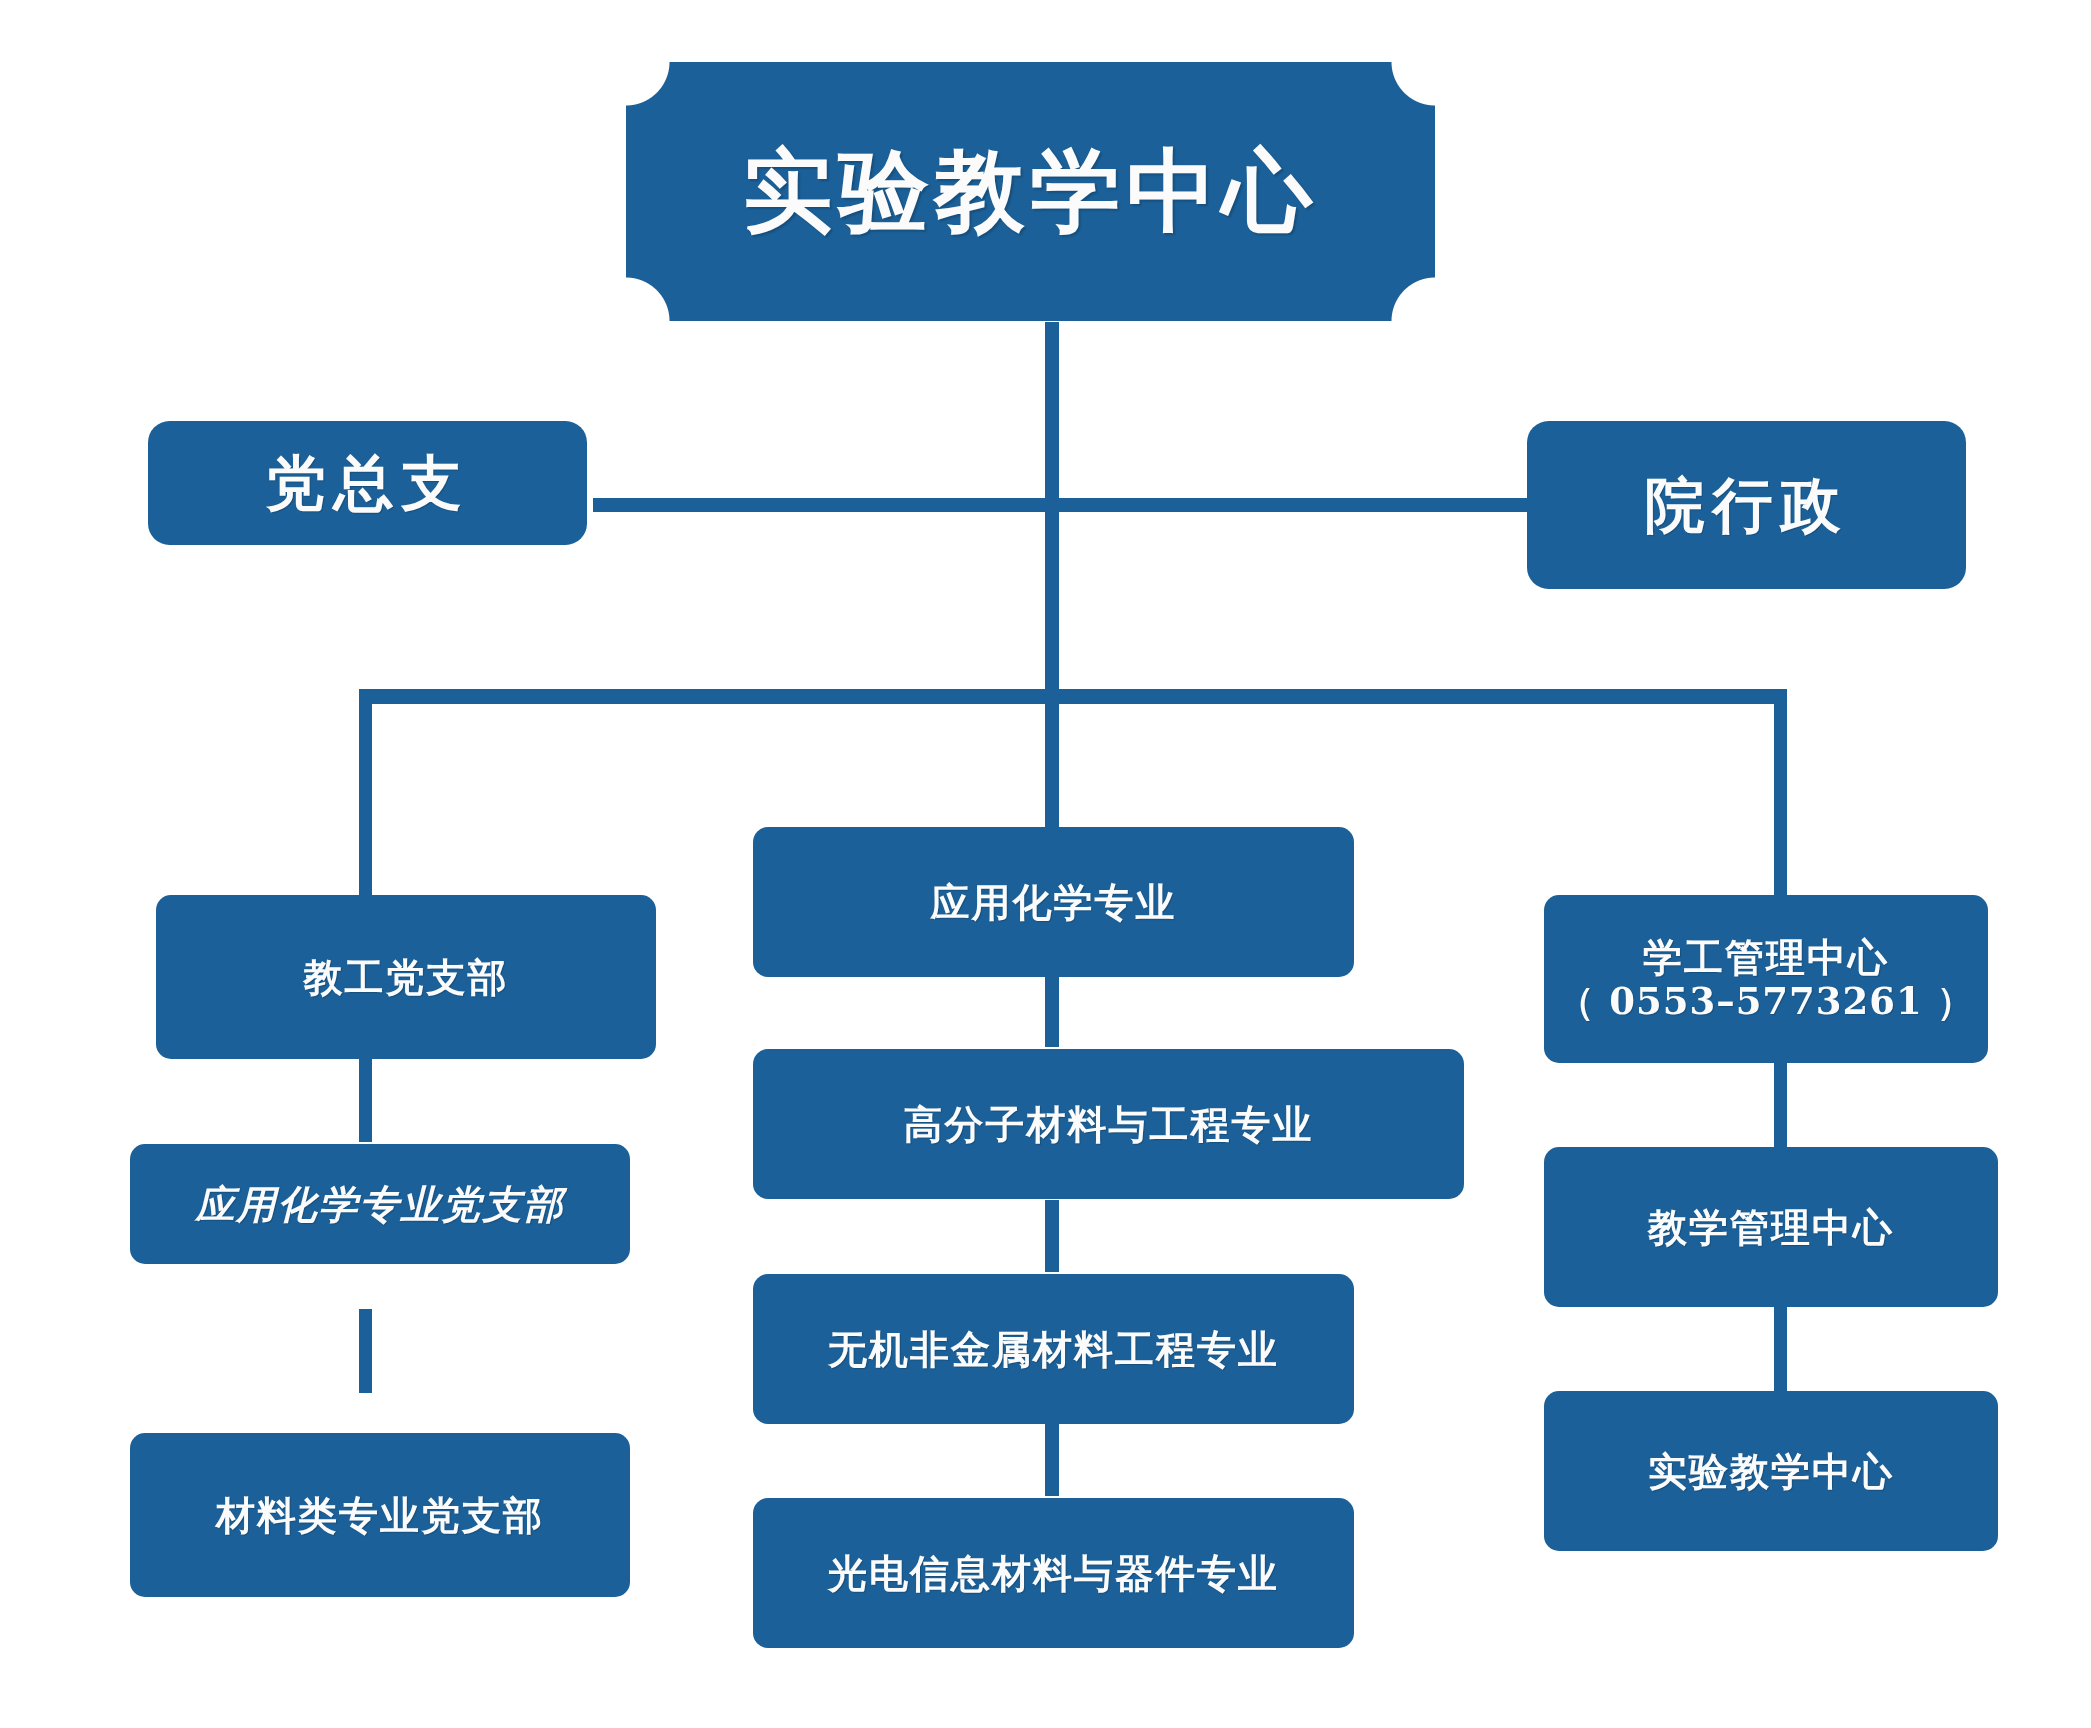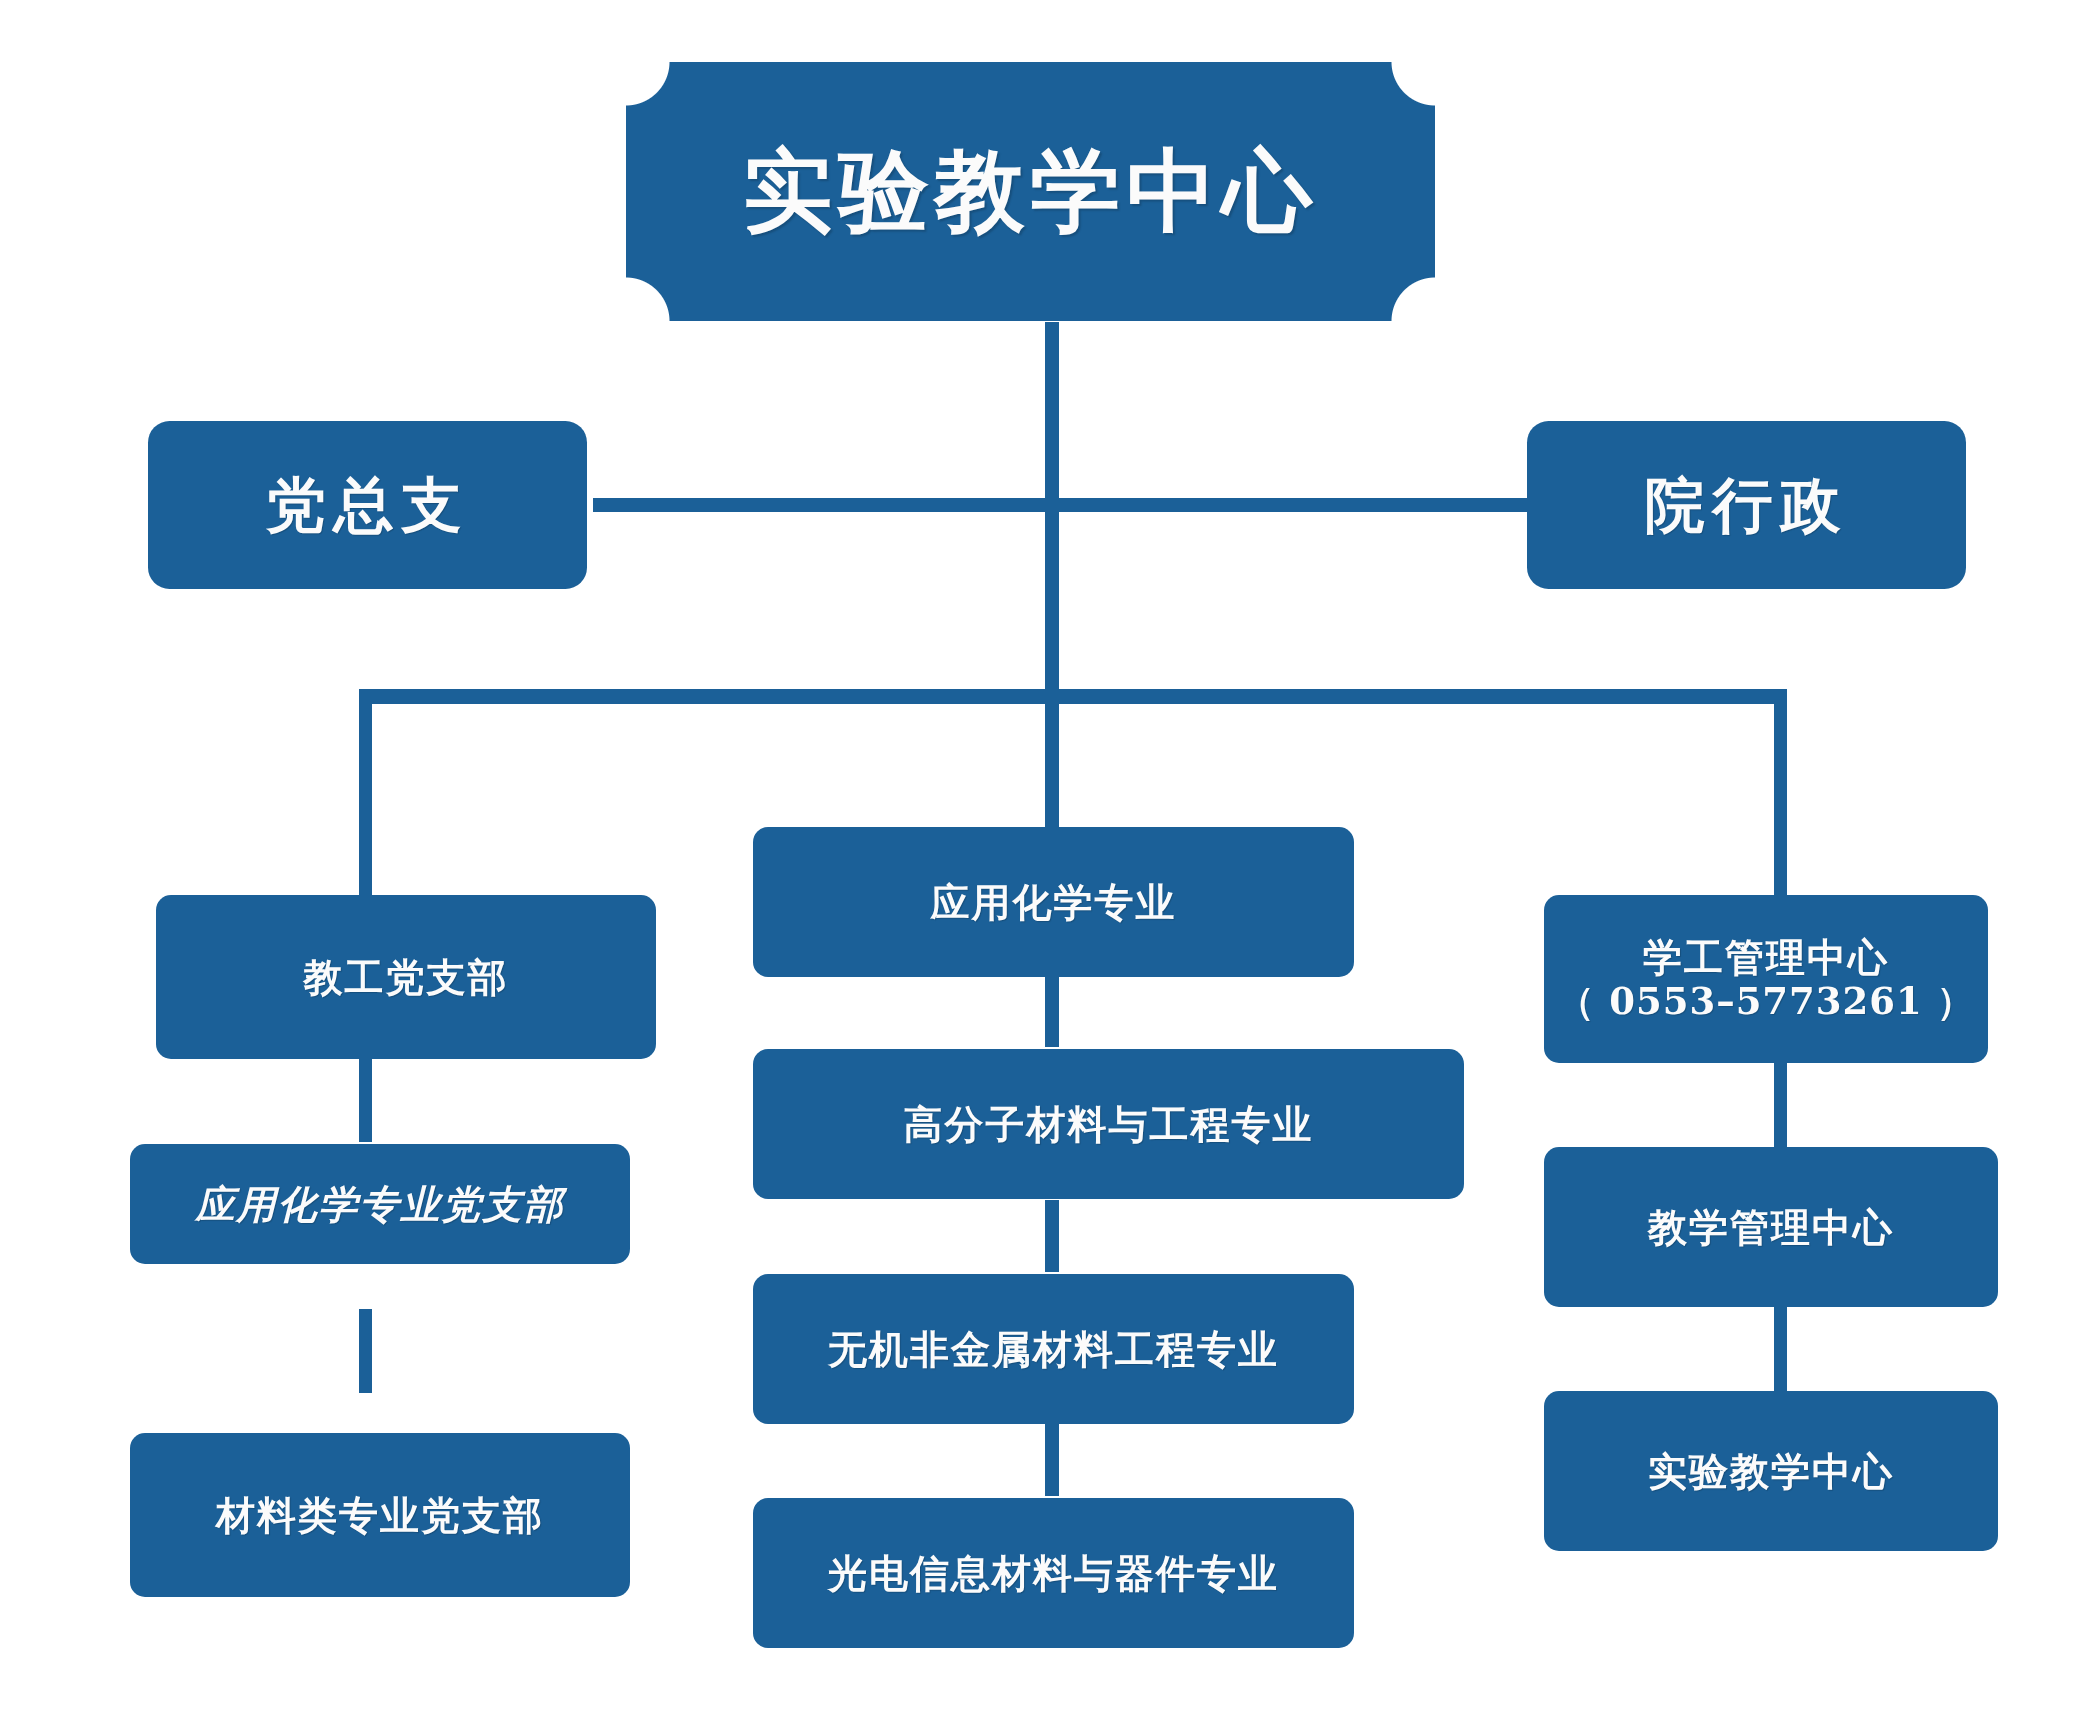--- a/index.html
+++ b/index.html
@@ -107,21 +107,21 @@
   <div class="conn" style="left:1045px; top:1424px; width:13.7px; height:72px;"></div>
 
   <div class="conn" style="left:1774px; top:1063px; width:12.7px; height:84px;"></div>
   <div class="conn" style="left:1774px; top:1307px; width:12.7px; height:84px;"></div>
 
   <div class="plaque" style="left:626px; top:62px; width:809px; height:259px;">
     <div class="plaque-bg"></div>
     <div class="plaque-text">实验教学中心</div>
   </div>
 
-  <div class="node tier2" style="left:148px; top:421px; width:439px; height:168px;text-align:right;">
+  <div class="node tier2" style="left:148px; top:421px; width:439px; height:124px;text-align:right;">
     <span class="label">党总支</span>
   </div>
 
   <div class="node tier2" style="left:1527px; top:421px; width:439px; height:168px;">
     <span class="label">院行政</span>
   </div>
 
   <div class="node tier3" style="left:130px; top:895px; width:500px; height:164px;margin-left:26px;">
     <span class="label">教工党支部</span>
   </div>

